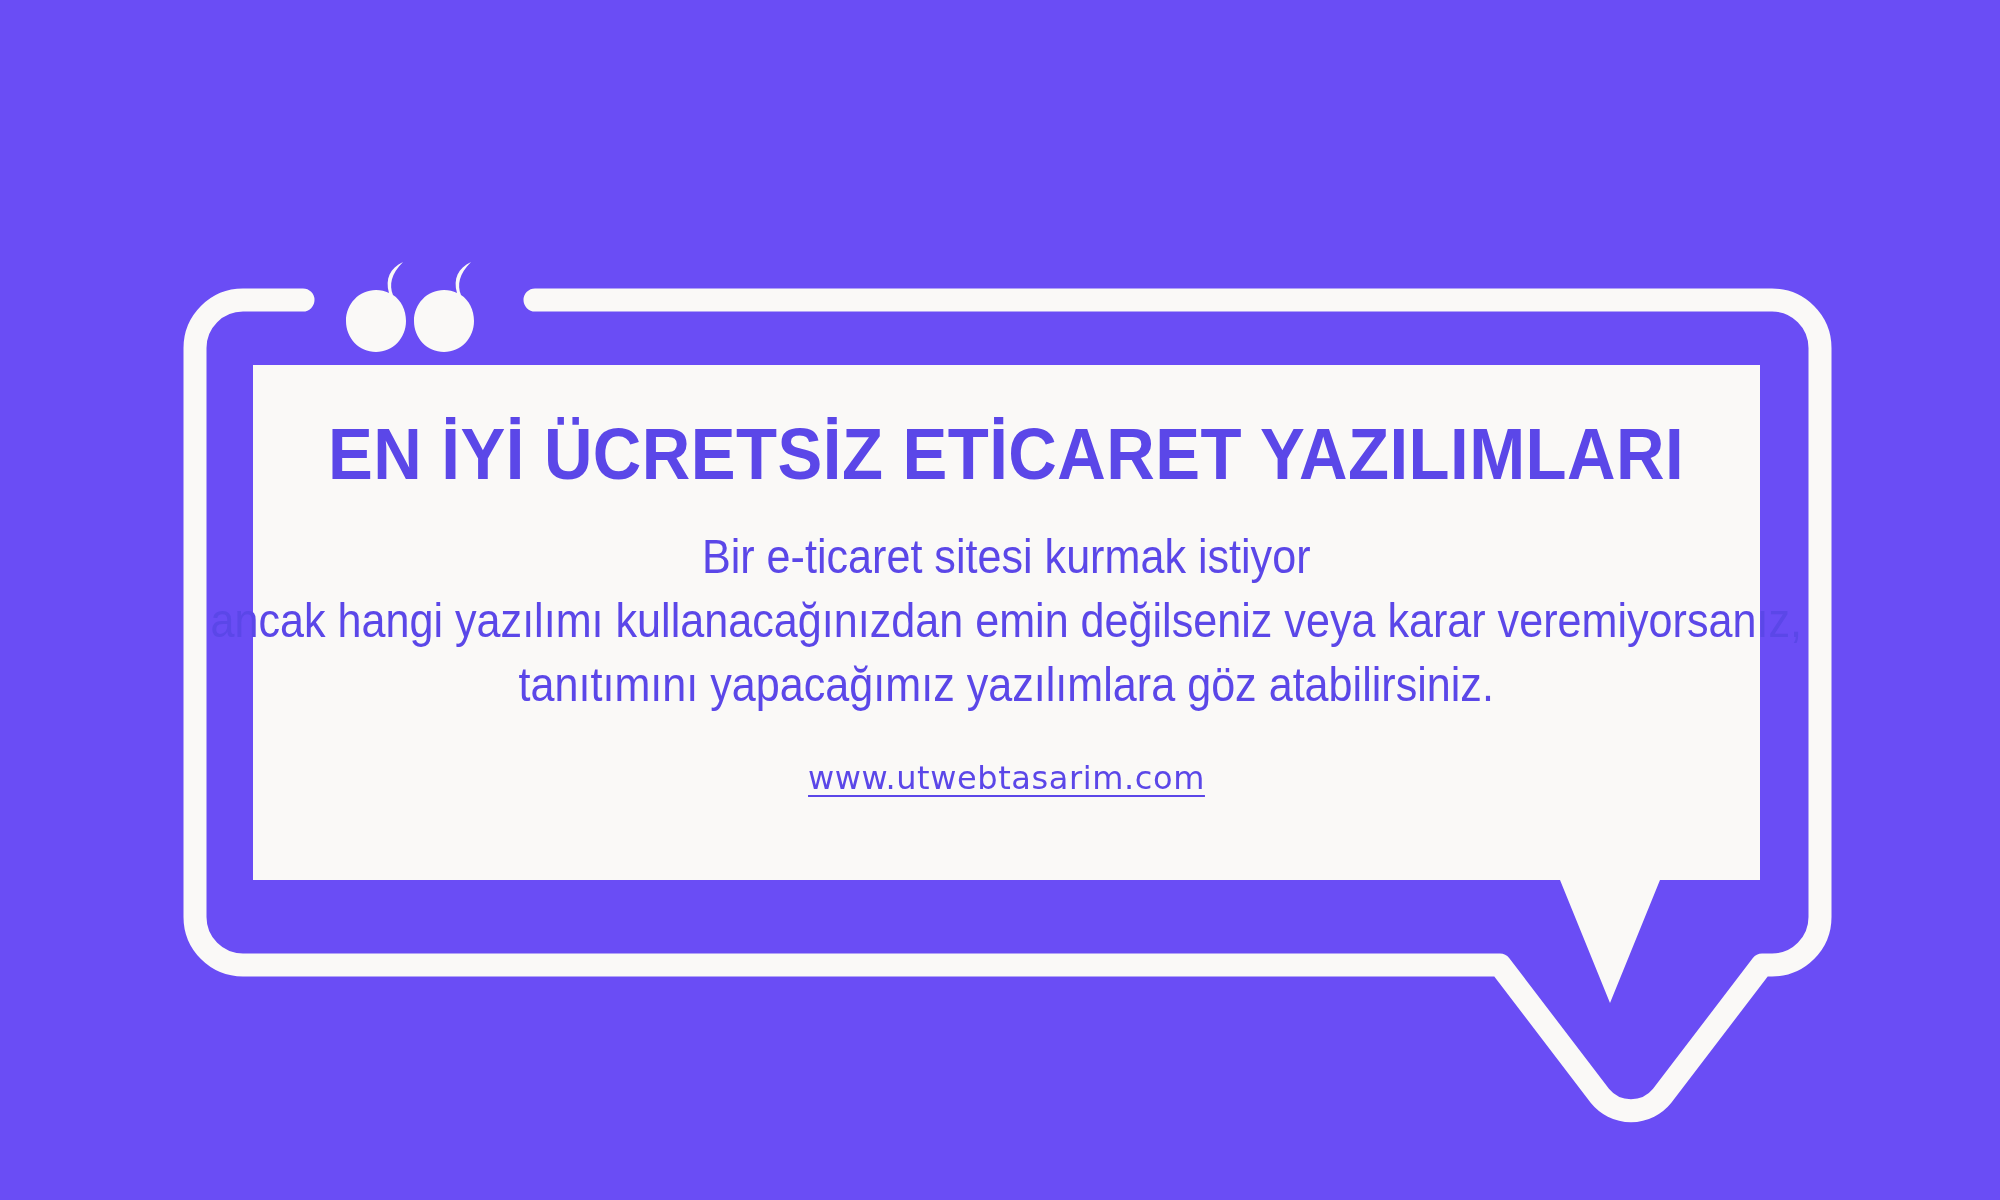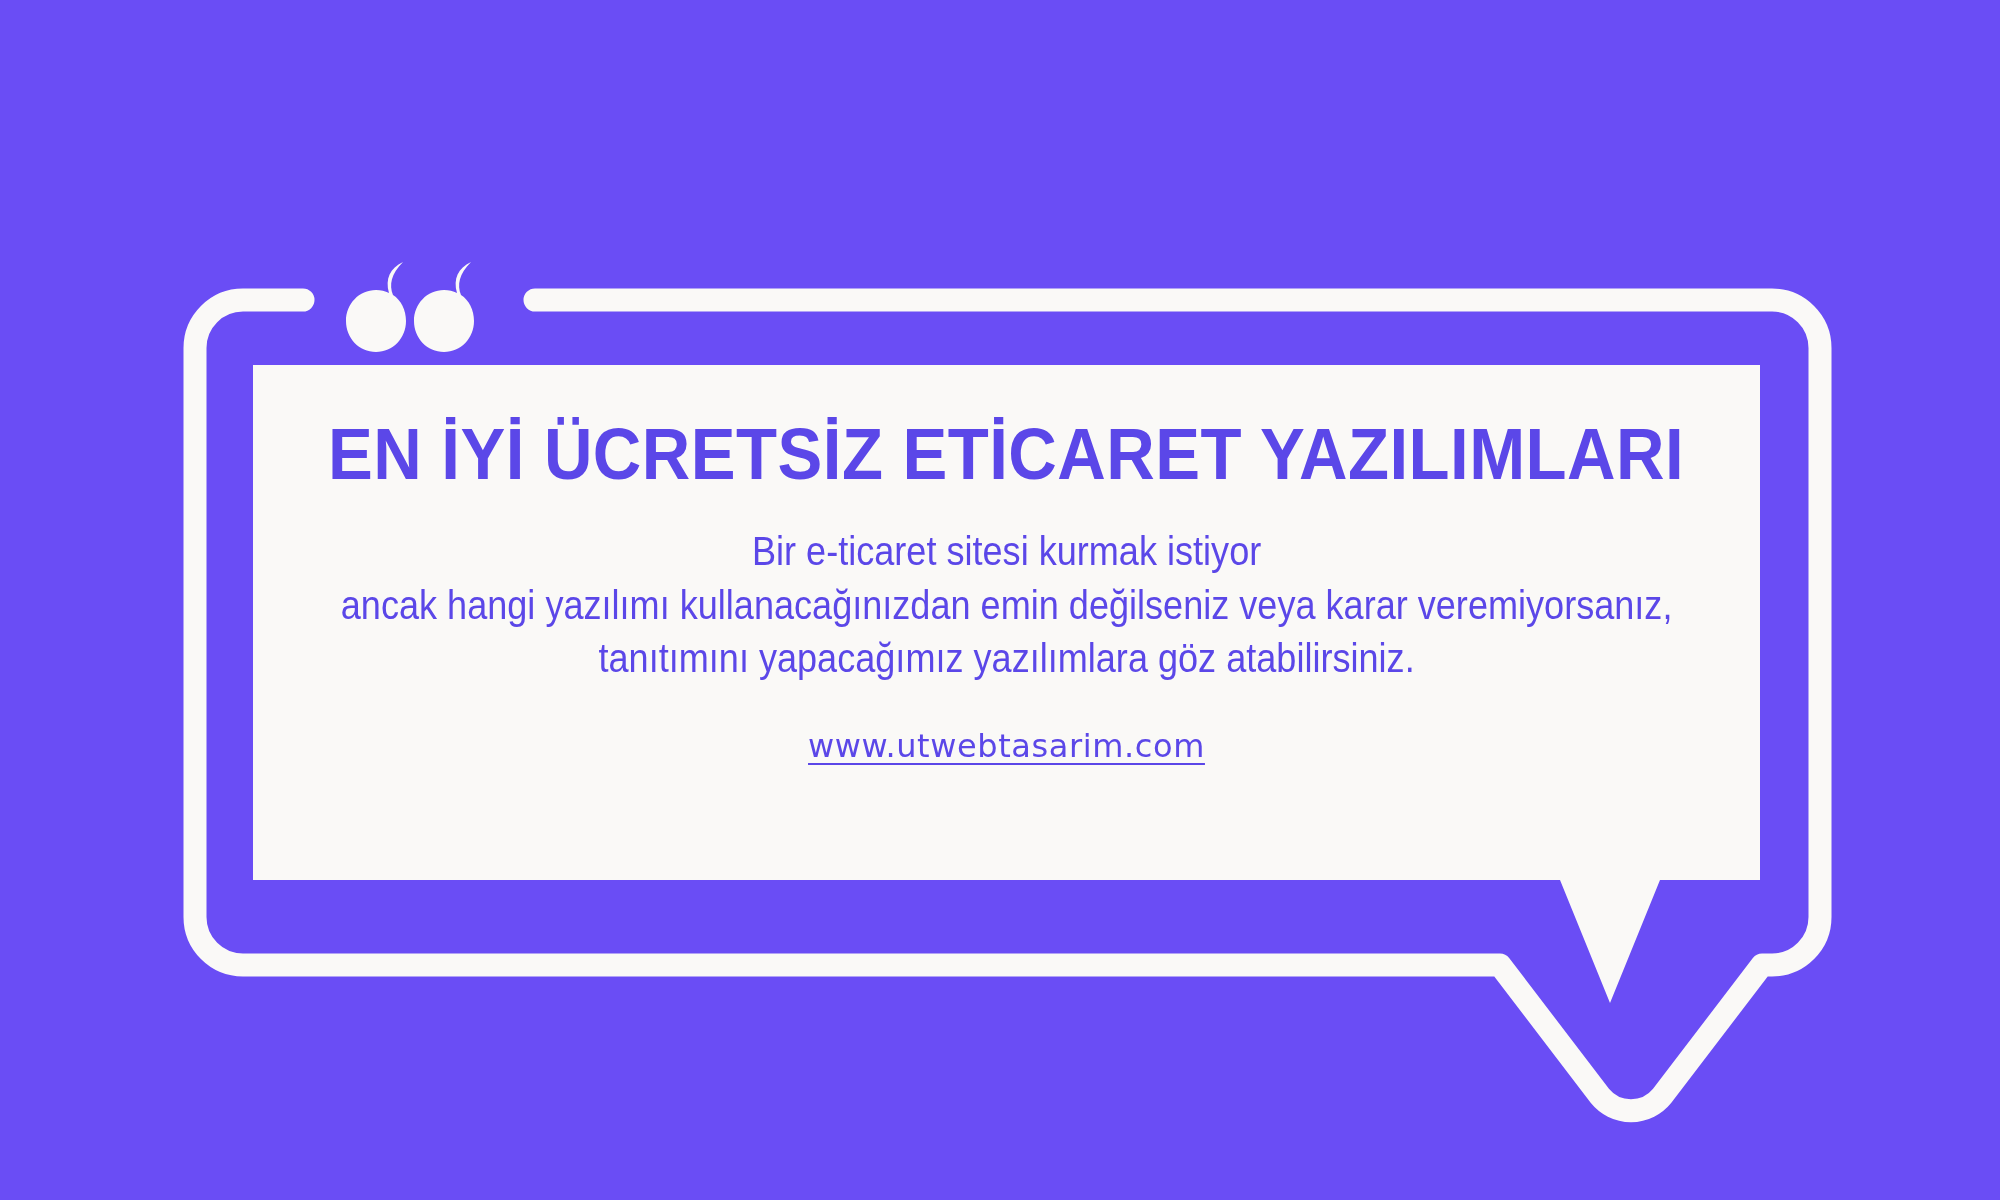--- a/index.html
+++ b/index.html
@@ -70,21 +70,21 @@
     transform-origin: center center;
     margin: 0;
   }
 
   .body-block {
     margin-top: 34px;
     text-align: center;
     color: #5B47E8;
     font-family: "Liberation Sans Narrow", "Liberation Sans", sans-serif;
     font-weight: 400;
-    font-size: 41px;
+    font-size: 49px;
     line-height: 1.30;
     letter-spacing: 0px;
   }
 
   .body-line {
     white-space: nowrap;
     transform: scaleX(0.88);
     transform-origin: center center;
   }
 

